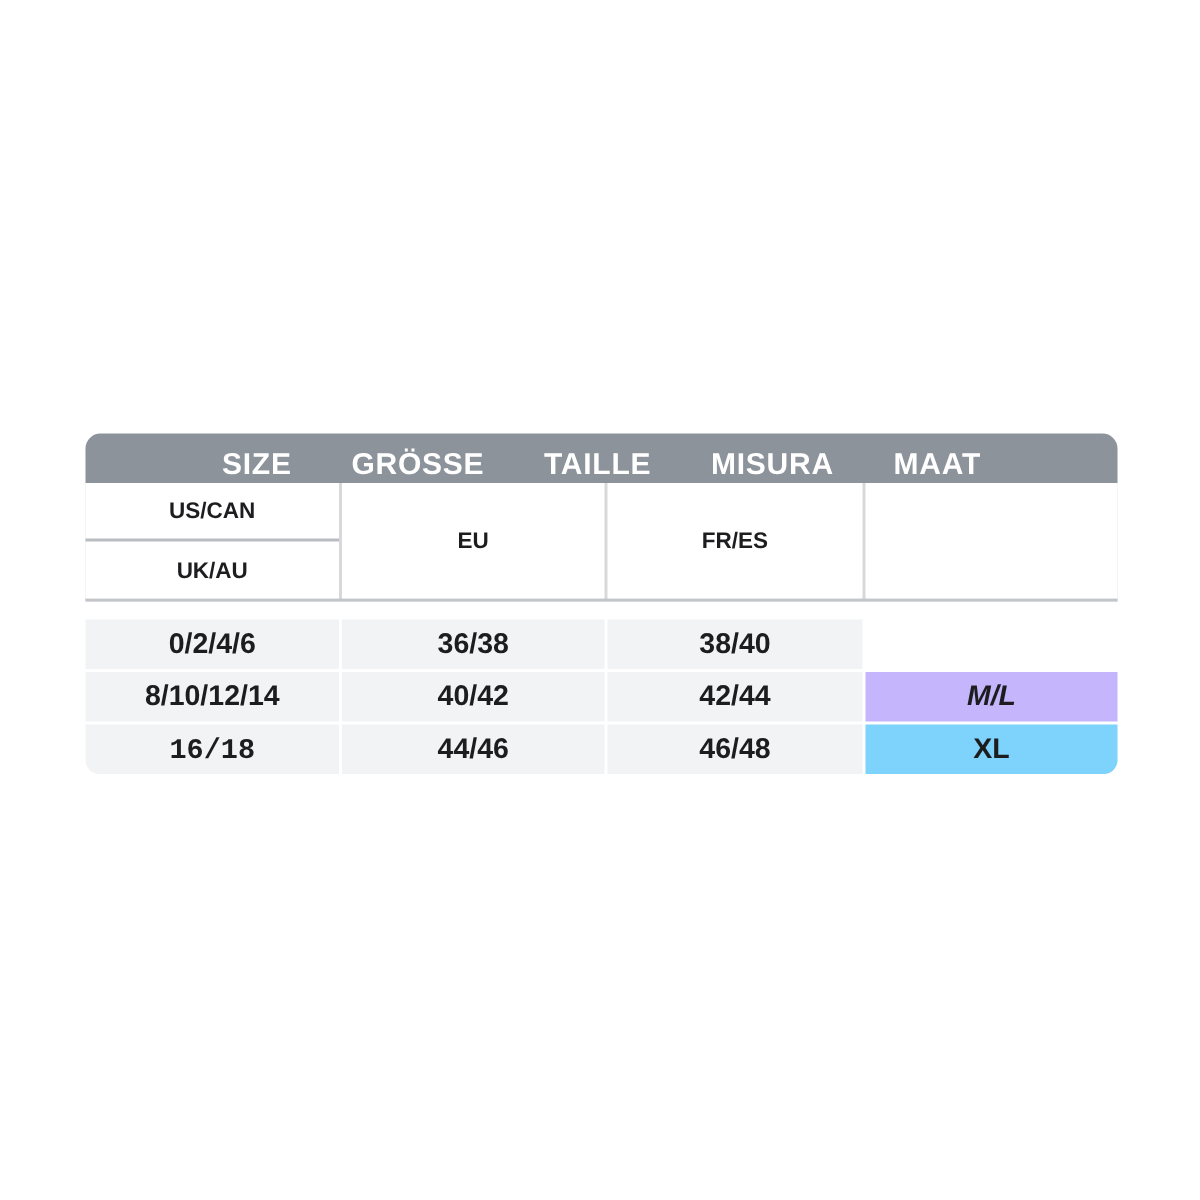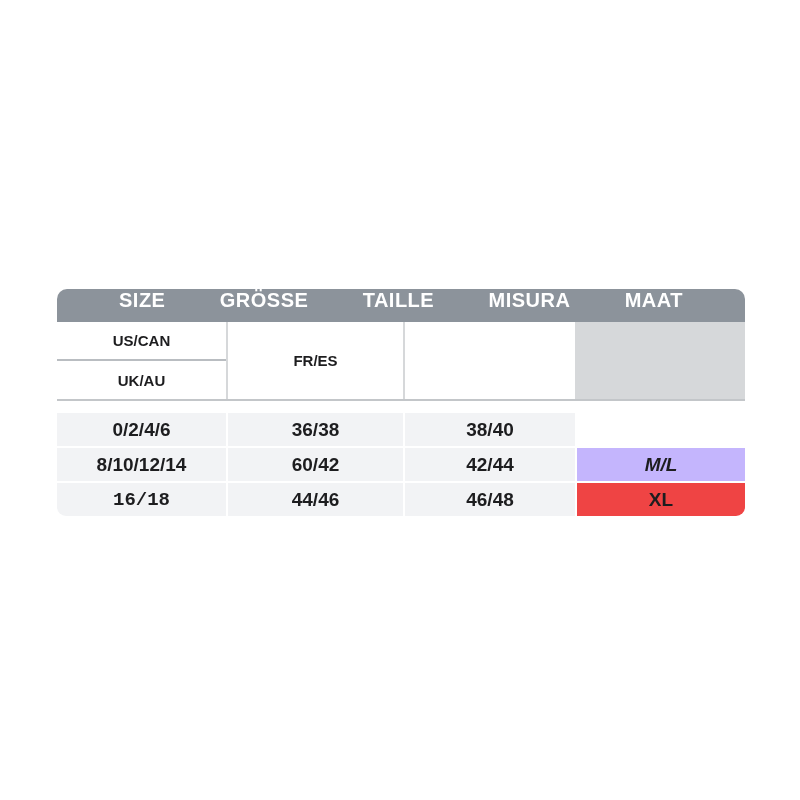--- a/index.html
+++ b/index.html
@@ -20,23 +20,23 @@
     left: 57px;
     top: 289px;
     width: 688px;
   }
   
   .header-bar {
     height: 33px;
     background: var(--header_bg, #8c939b);
     border-radius: 10px 10px 0 0;
     display: flex;
-    align-items: flex-start;
+    align-items: flex-end;
     justify-content: space-between;
-    padding: 0 62px;
+    padding: 0 91px;
     box-sizing: border-box;
   }
   .header-bar .hlabel {
     color: var(--header_text, #ffffff);
     font-weight: 700;
     font-size: 20px;
     letter-spacing: 0.5px;
     white-space: nowrap;
   }
   
@@ -97,41 +97,44 @@
       <span class="hlabel">MISURA</span>
       <span class="hlabel">MAAT</span>
     </div>
 
     <div class="region-section">
       <div class="region-col">
         <div class="region-cell us-cell">US/CAN</div>
         <div class="region-cell uk-cell">UK/AU</div>
       </div>
       <div class="region-col">
+        <div class="region-cell tall-cell">EU</div>
+      </div>
+      <div class="region-col">
         <div class="region-cell tall-cell">FR/ES</div>
       </div>
       <div class="region-col">
         <div class="region-cell tall-cell"></div>
       </div>
     </div>
 
     <div>
       <div class="data-row">
         <div class="data-cell">0/2/4/6</div>
         <div class="data-cell">36/38</div>
         <div class="data-cell">38/40</div>
       </div>
       <div class="data-row">
         <div class="data-cell">8/10/12/14</div>
-        <div class="data-cell">60/42</div>
+        <div class="data-cell">40/42</div>
         <div class="data-cell">42/44</div>
         <div class="data-cell" style="background: #c4b5fd; font-style: italic;">M/L</div>
       </div>
       <div class="data-row">
         <div class="data-cell">16/18</div>
         <div class="data-cell">44/46</div>
         <div class="data-cell">46/48</div>
-        <div class="data-cell" style="background: #ef4444;">XL</div>
+        <div class="data-cell" style="background: #7dd3fc;">XL</div>
       </div>
     </div>
 
   </div>
 </div>
 
 </body></html>

